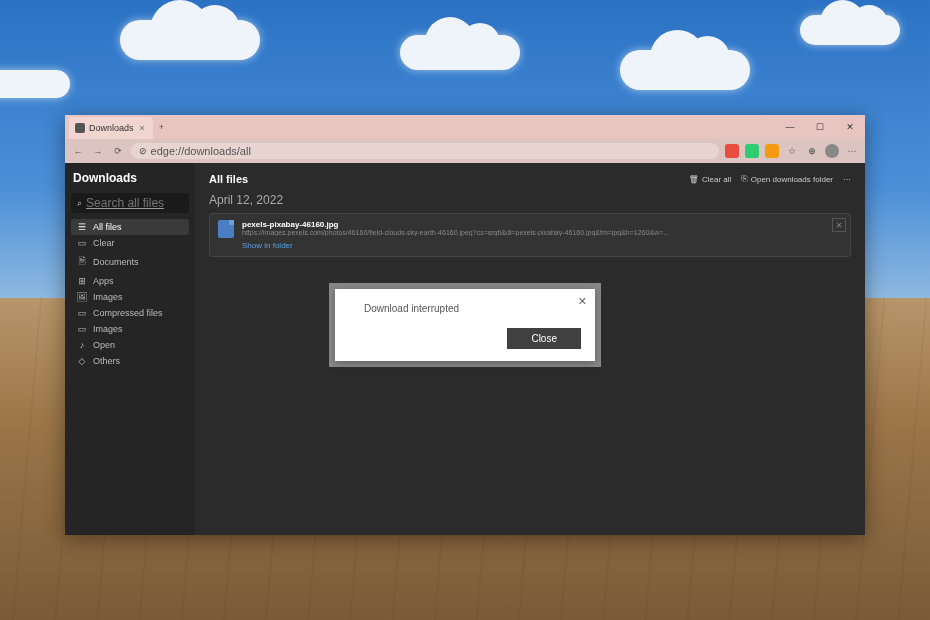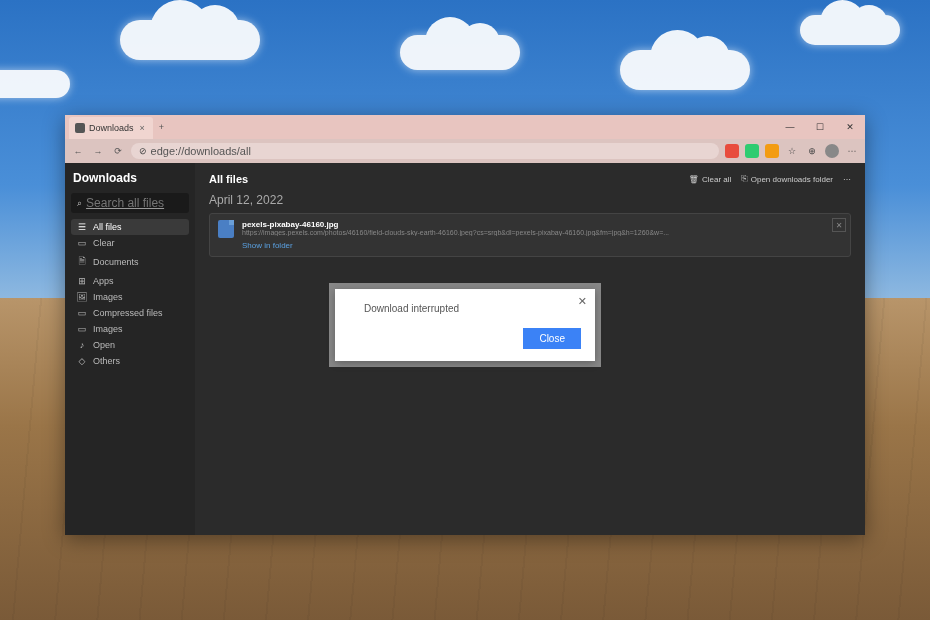--- a/index.html
+++ b/index.html
@@ -54,21 +54,21 @@
 .dl-url { color:#888; font-size:7px; white-space:nowrap; overflow:hidden; text-overflow:ellipsis;}
 .dl-link { color:#5aa0e0; margin-top:5px; cursor:pointer;}
 .dl-x { position:absolute; top:4px; right:4px; width:14px; height:14px; border:1px solid #555; display:flex; align-items:center; justify-content:center; cursor:pointer; color:#888; font-size:8px;}
 
 .modal-wrap { position:absolute; left:50%; top:50%; transform:translate(-50%,-50%); }
 .modal-shadow { position:absolute; inset:-6px; background:#888; opacity:1;}
 .modal { position:relative; width:260px; background:#fff; color:#222; padding:14px 14px 12px 14px; box-shadow:0 2px 8px rgba(0,0,0,0.3);}
 .modal-title { font-size:12px; font-weight:600; margin-bottom:8px;}
 .modal-body { font-size:10px; color:#555; margin-bottom:14px;padding-left:15px;}
 .modal-close-x { position:absolute; top:6px; right:8px; cursor:pointer; color:#666; font-size:11px;}
-.modal-btn { background:#3b82f6; color:#fff; padding:5px 16px; font-size:10px; border:none; cursor:pointer; float:right;}
+.modal-btn { background:#404040; color:#fff; padding:5px 24px; font-size:10px; border:none; cursor:pointer; float:right;}
 .modal::after{content:'';display:block;clear:both;}
 </style>
 </head>
 <body>
 
 <div class="desktop-bg">
   <div class="cloud c1"></div>
   <div class="cloud c2"></div>
   <div class="cloud c3"></div>
   <div class="cloud c4"></div>

